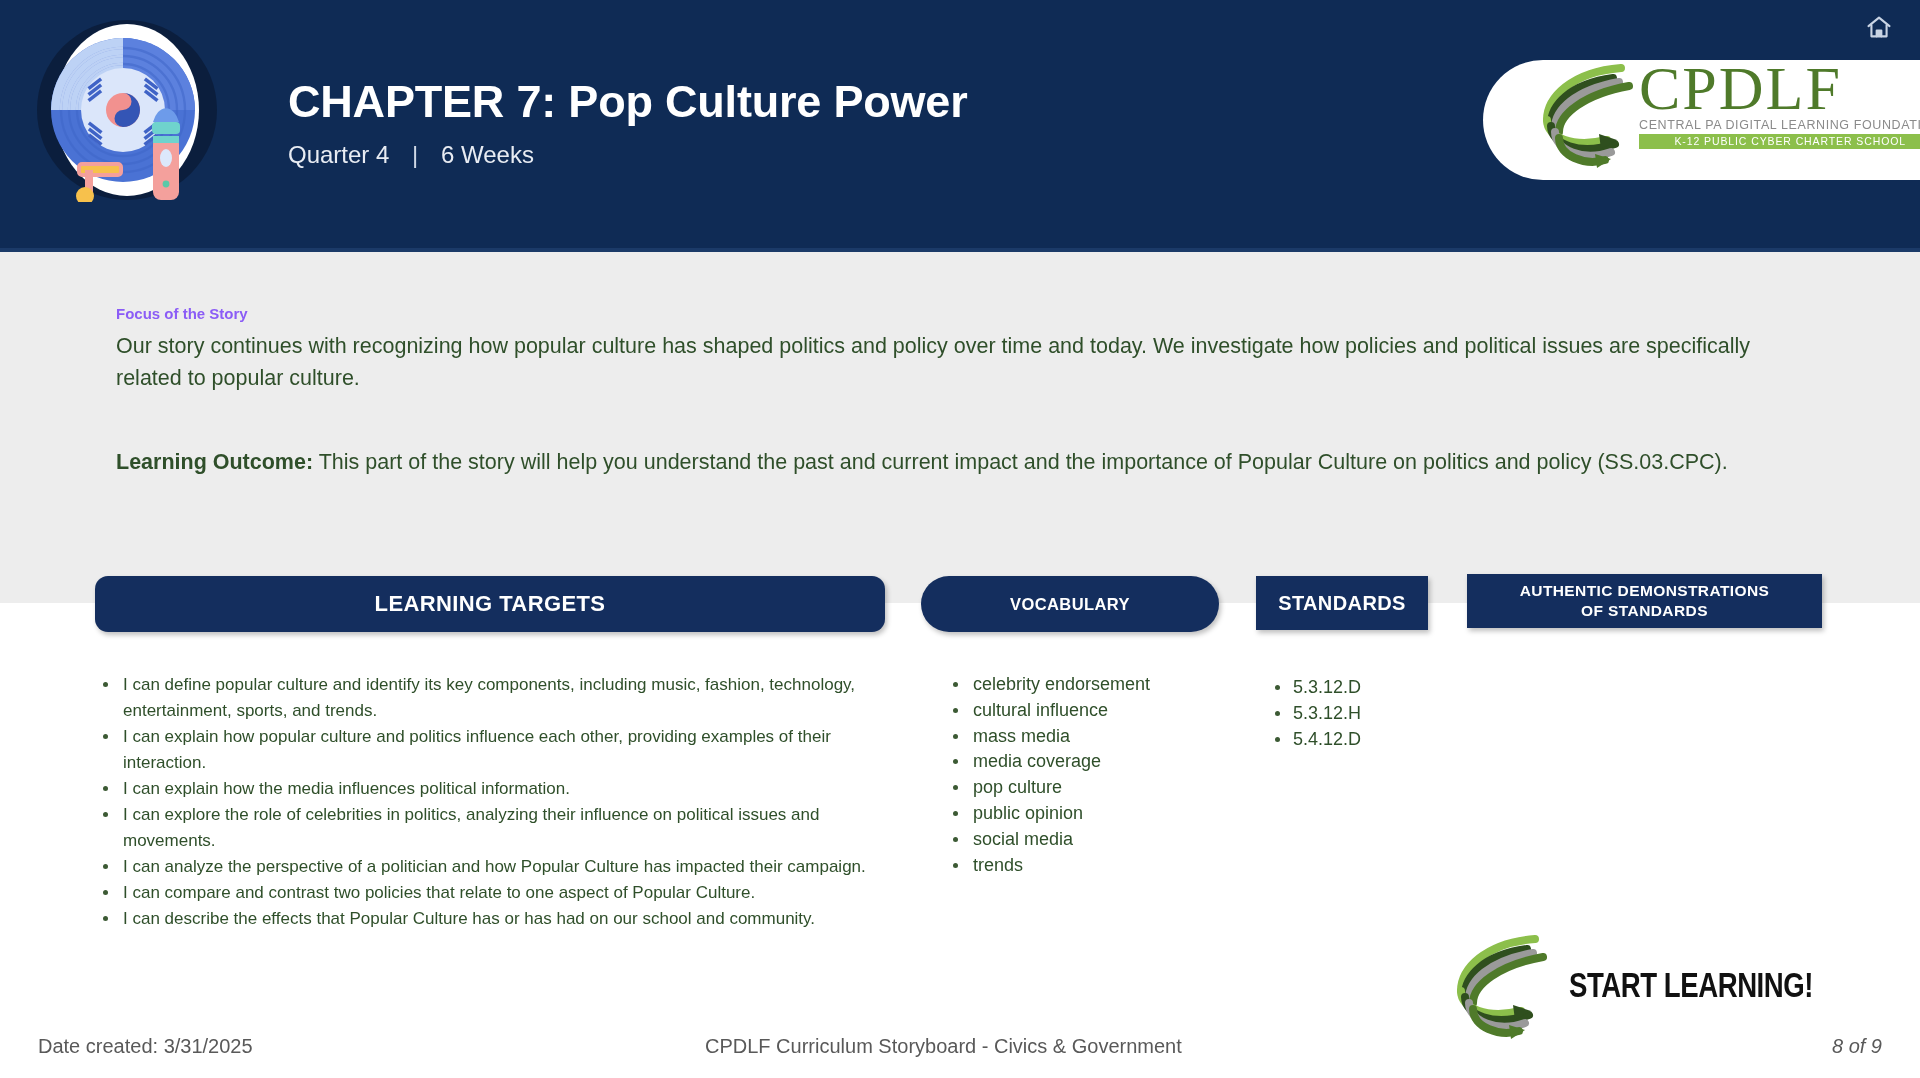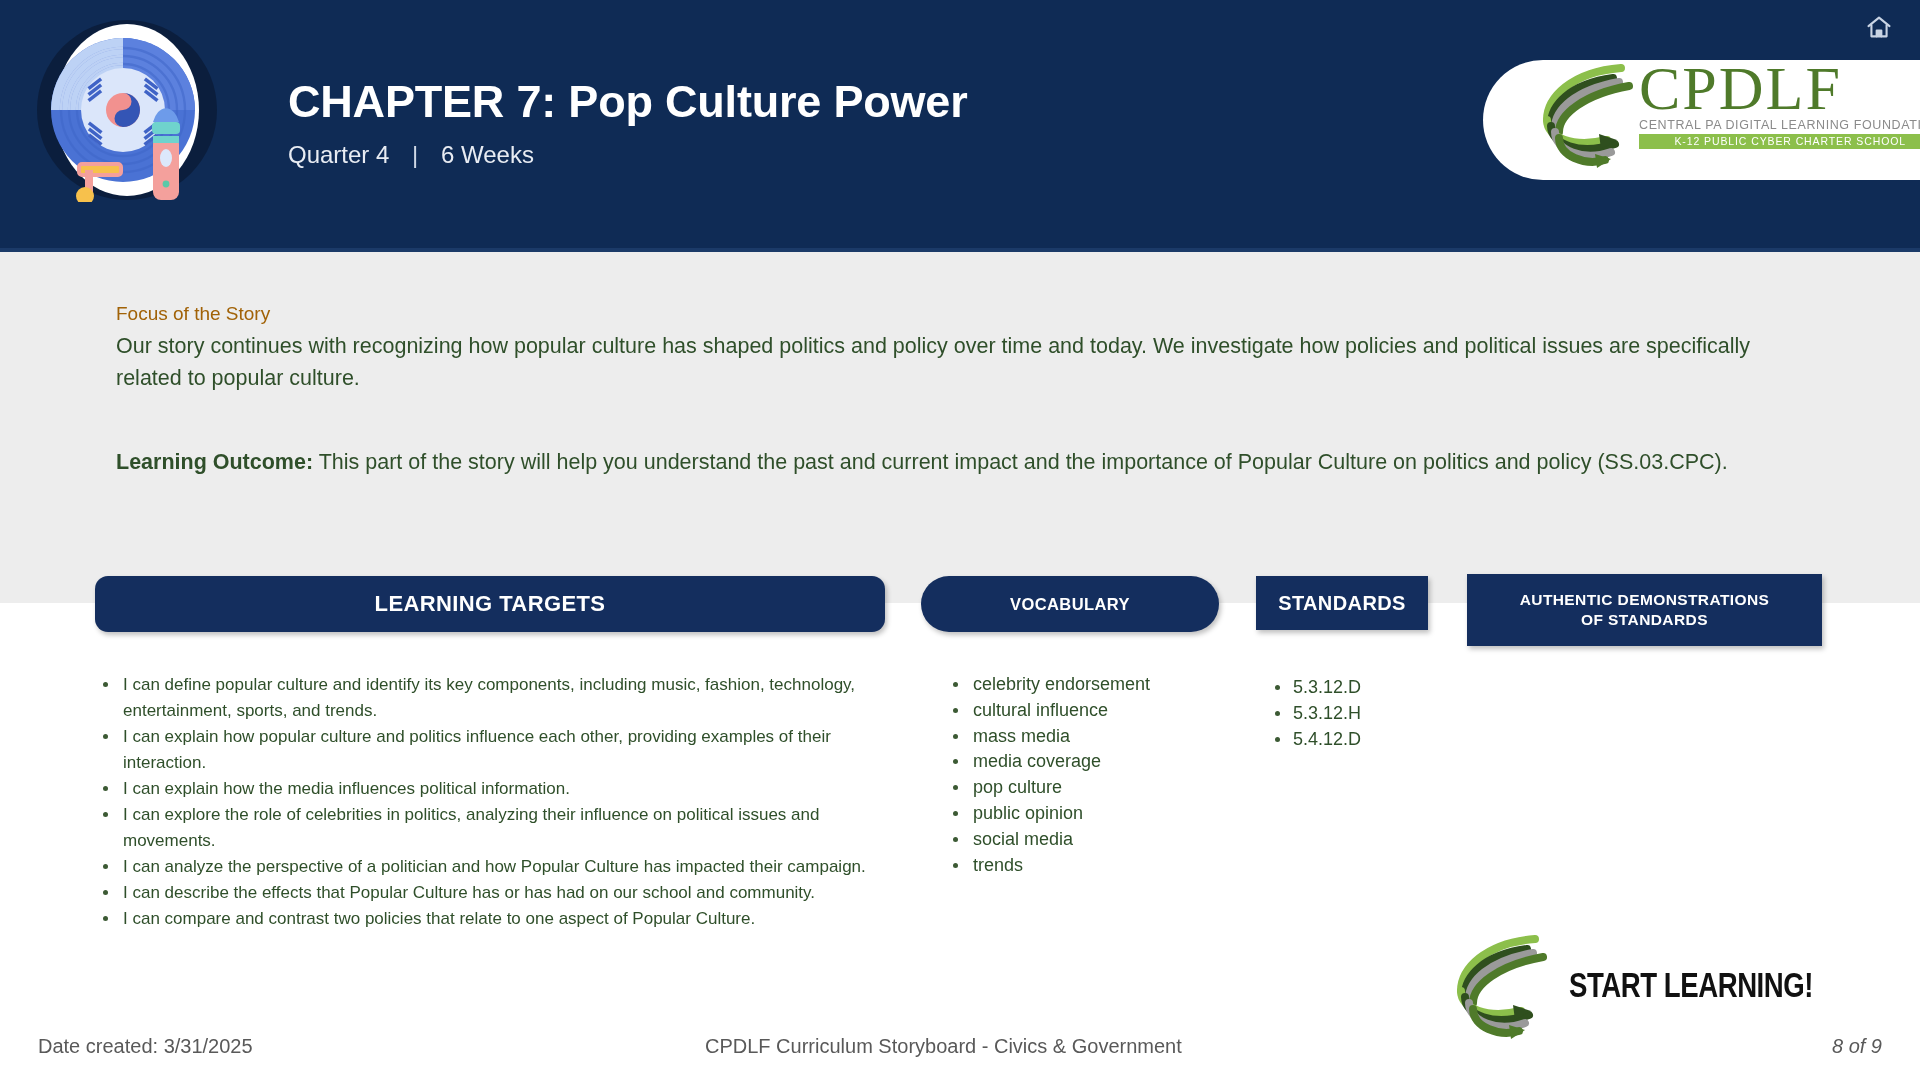--- a/index.html
+++ b/index.html
@@ -67,37 +67,37 @@
   
   .gray-band {
     position:absolute; left:0; top:252px; width:1920px; height:351px;
     background:#ededed;
   }
 
   .focus {
     position:absolute; left:116px; top:298px; width:1680px;
     color:#2f4f2a; font-size:21.5px; line-height:32px;
   }
-  .focus h2 { font-size:19px; font-weight:normal; color:#a16207; }
+  .focus h2 { font-size:15px; font-weight:bold; color:#8b5cf6; }
   .focus p { margin-top:0px; }
   .focus .outcome { margin-top:52px; }
   .focus .outcome b { font-weight:bold; }
 
   
   .panel-head {
     position:absolute; background:#142e5e; color:#ffffff;
     font-weight:bold; text-align:center;
     display:flex; align-items:center; justify-content:center;
     box-shadow:2px 3px 5px rgba(0,0,0,0.25);
     letter-spacing:0.4px;
   }
   #ph-targets  { left:95px;   top:576px; width:790px; height:56px; font-size:22px;border-radius:13px; }
   #ph-vocab    { left:921px;  top:576px; width:298px; height:56px; font-size:16.5px;border-radius:28px; }
   #ph-stand    { left:1256px; top:576px; width:172px; height:54px; font-size:20px; }
-  #ph-auth     { left:1467px; top:574px; width:355px; height:72px; font-size:15.5px;
+  #ph-auth     { left:1467px; top:574px; width:355px; height:54px; font-size:15.5px;
                  line-height:20px; flex-direction:column; }
 
   .col { position:absolute; color:#2f4f2a; }
 
   #col-targets { left:95px; top:672px; width:800px; }
   #col-targets li { font-size:17px; line-height:26px; margin-bottom:0px; }
 
   #col-vocab { left:945px; top:672px; width:280px; }
   #col-vocab li { font-size:18px; line-height:25.8px; }
 
@@ -263,22 +263,22 @@
   <span>OF STANDARDS</span>
 </div>
 
 <div class="col" id="col-targets">
   <ul class="bul">
       <li>I can define popular culture and identify its key components, including music, fashion, technology, entertainment, sports, and trends.</li>
       <li>I can explain how popular culture and politics influence each other, providing examples of their interaction.</li>
       <li>I can explain how the media influences political information.</li>
       <li>I can explore the role of celebrities in politics, analyzing their influence on political issues and movements.</li>
       <li>I can analyze the perspective of a politician and how Popular Culture has impacted their campaign.</li>
+      <li>I can compare and contrast two policies that relate to one aspect of Popular Culture.</li>
       <li>I can describe the effects that Popular Culture has or has had on our school and community.</li>
-      <li>I can compare and contrast two policies that relate to one aspect of Popular Culture.</li>
     </ul>
 </div>
 
 <div class="col" id="col-vocab">
   <ul class="bul">
       <li>celebrity endorsement</li>
       <li>cultural influence</li>
       <li>mass media</li>
       <li>media coverage</li>
       <li>pop culture</li>

